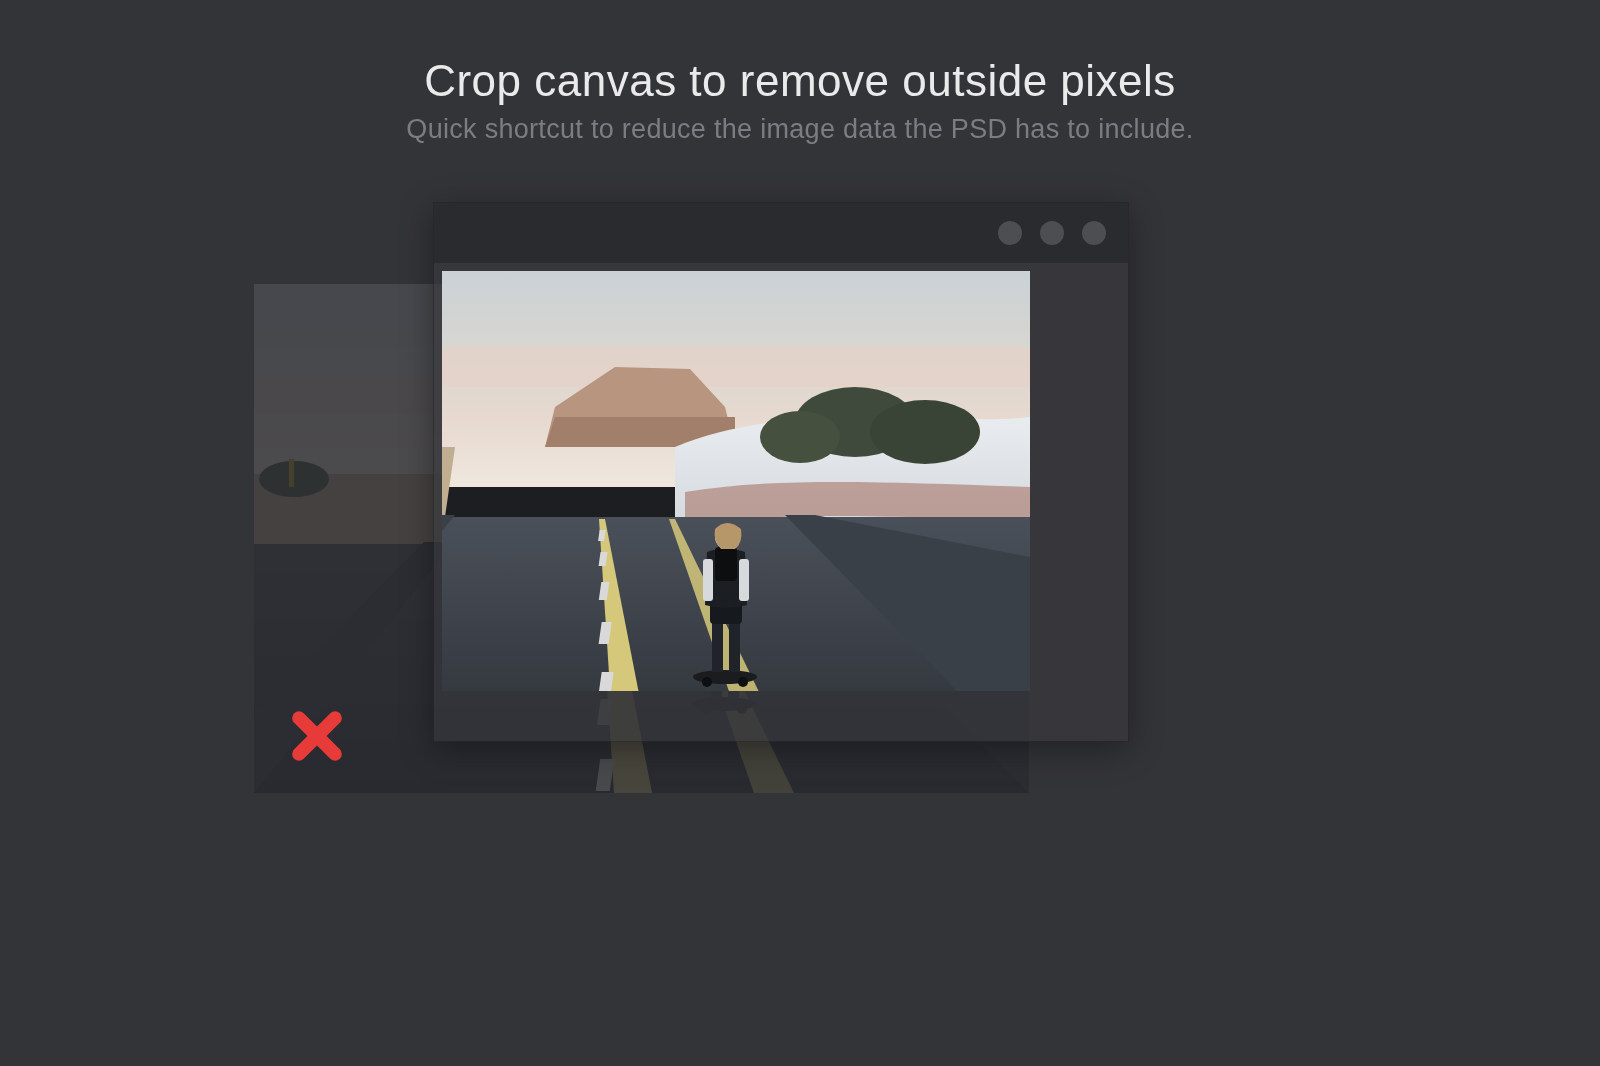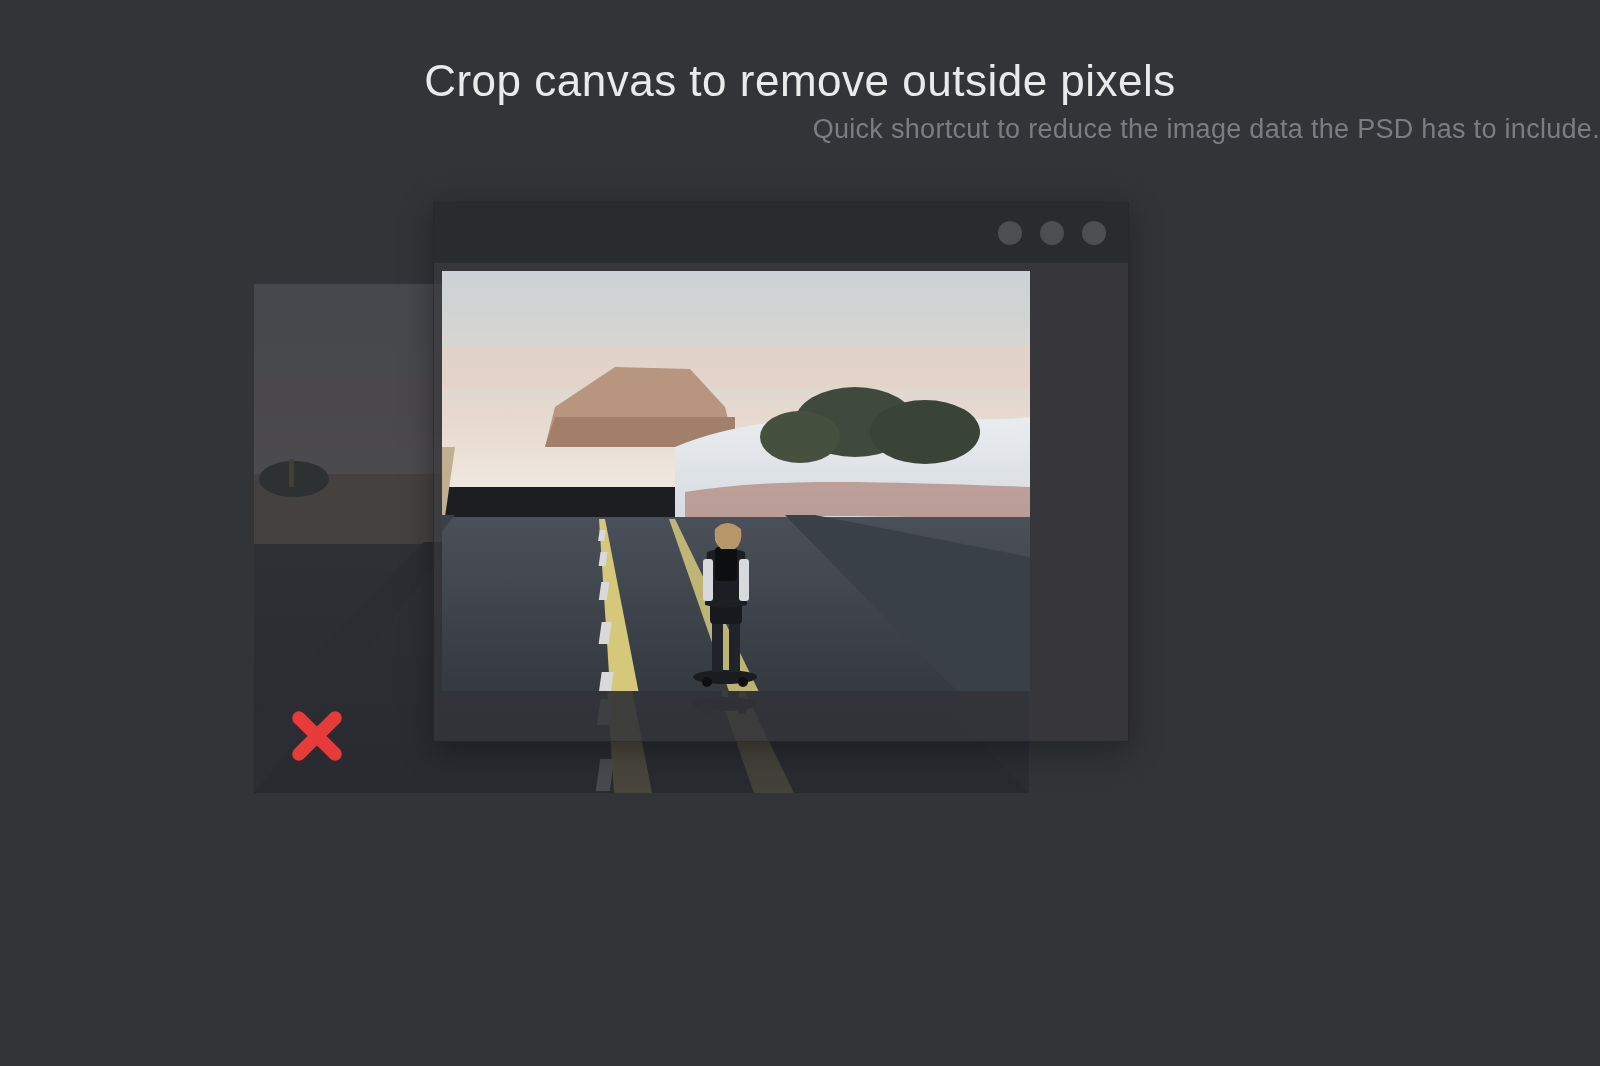--- a/index.html
+++ b/index.html
@@ -28,21 +28,20 @@
     font-size: 44px;
     letter-spacing: 0.5px;
     margin: 0;
   }
   .heading-sub {
     color: #7b7d82;
     font-weight: 400;
     font-size: 27px;
     letter-spacing: 0.3px;
     margin: 8px 0 0 0;
-    text-align: right;
   }
 
   
   .stage {
     position: absolute;
     left: 0;
     top: 0;
     width: 1600px;
     height: 1066px;
   }

